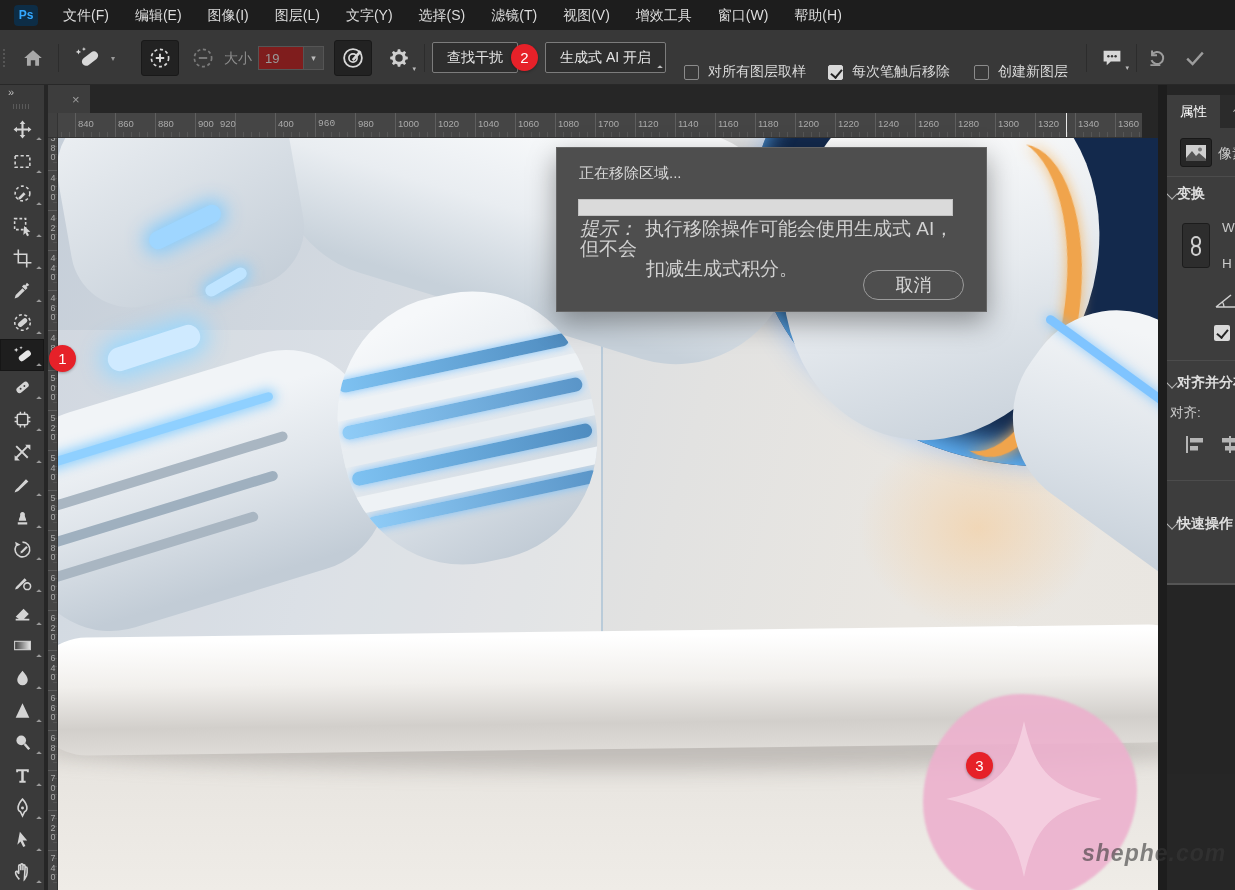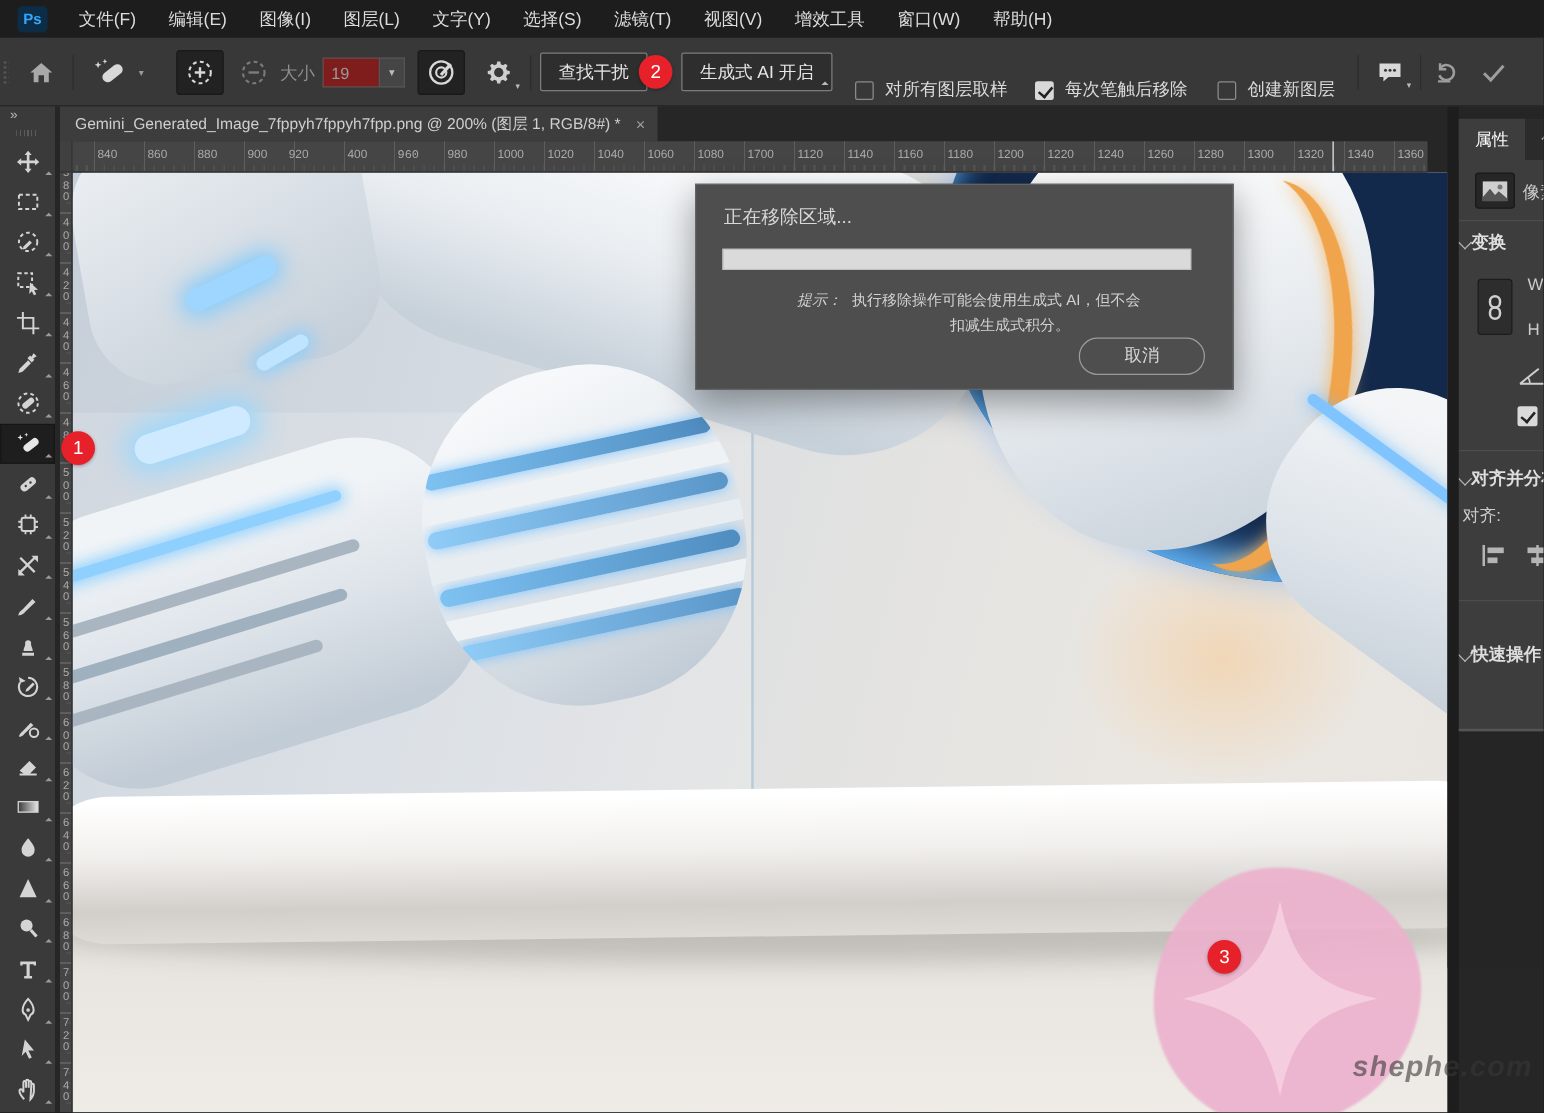--- a/index.html
+++ b/index.html
@@ -85,27 +85,27 @@
   #canvas { position:absolute; left:58px; top:138px; width:1100px; height:752px; overflow:hidden;
     background:linear-gradient(105deg,#c6cfd9 0%,#d4dae1 28%,#e2e2e1 55%,#eae7e2 75%,#e9e6e1 100%); }
   .shape { position:absolute; }
   
   #dialog { position:absolute; left:556px; top:147px; width:431px; height:165px;
     background:#4e4e4e; border:1px solid #646464; box-shadow:0 10px 26px rgba(0,0,0,.38); z-index:50; }
   #dialog-title { position:absolute; left:22px; top:16px; font-size:15px; color:#d8d8d8; }
   #dialog-progress { position:absolute; left:21px; top:51px; width:375px; height:17px;
     background:#dadada; border:1px solid #c2c2c2; }
   #dialog-progress-fill { height:100%; background:#3a7ddb; }
-  #dialog-hint { position:absolute; left:23px; top:82px; width:390px; font-size:12px;
-    color:#d2d2d2; line-height:20px;text-align:center; }
+  #dialog-hint { position:absolute; left:23px; top:71px; width:390px; font-size:19px;
+    color:#d2d2d2; line-height:20px; }
   #hint-label { font-style:italic; margin-right:8px; }
   #hint-line2 { margin-left:66px; display:block; }
   #dialog-cancel { position:absolute; left:306px; top:122px; width:101px; height:30px;
     border:1px solid #9b9b9b; border-radius:15px; background:transparent; color:#d8d8d8;
-    font-size:14px; font-family:"Liberation Sans",sans-serif; cursor:pointer; }
+    font-size:18px; font-family:"Liberation Sans",sans-serif; cursor:pointer; }
   
   #dock { position:absolute; left:1158px; top:85px; width:77px; height:689px; background:#252525; z-index:35; }
   #panel-tabs { position:absolute; left:9px; top:10px; width:68px; height:33px; background:#2b2b2b; display:flex; }
   .panel-tab { height:33px; padding:0 13px; font-size:13.5px; display:flex; align-items:center; white-space:nowrap; }
   .panel-tab.active { background:#3d3d3d; color:#fff; }
   .panel-tab.inactive { color:#b9b9b9; }
   #panel-body { position:absolute; left:9px; top:43px; width:68px; height:457px;
     background:#3d3d3d; border-bottom:2px solid #555; overflow:hidden; }
   .p-divider { position:absolute; left:0; width:68px; height:1px; background:#4c4c4c; }
   .p-header { position:absolute; left:10px; font-size:14px; font-weight:bold; color:#dedede; white-space:nowrap; }
@@ -406,33 +406,32 @@
           <svg width="21" height="21" viewBox="0 0 20 20">
             <path d="M7 17.5 C5.2 15.6 3.4 12.8 3.4 11 c0-1.2 1.6-1.6 2.2-.4 l.8 1.6 V4.8 c0-1.5 2-1.5 2 0 v4 m0-5 c0-1.5 2-1.5 2 0 v5 m0-4 c0-1.5 2-1.5 2 0 v4 m0-2 c0-1.5 2-1.5 2 0 v4.4 c0 2.8-1.6 5.2-2.6 6.3z" fill="none" stroke="#d4d4d4" stroke-width="1.5"></path>
           </svg>
           <span class="flyout"></span>
         </div>
       </div>
   </div>
 
   <div id="tabstrip">
     <div id="doctab">
-      <span id="doctab-title">Gemini_Generated_Image_7fppyh7fppyh7fpp.png @ 200% (图层 1, RGB/8#) *</span>
       <span id="doctab-close">×</span>
     </div>
   </div>
 
   <div id="ruler-corner"></div>
   <div id="hruler">
       <div id="ruler-cursor"></div>
       <span class="hr-label" style="left: 30px;">840</span>
       <span class="hr-label" style="left: 70px;">860</span>
       <span class="hr-label" style="left: 110px;">880</span>
       <span class="hr-label" style="left: 150px;">900</span>
-      <span class="hr-label" style="left: 183px; text-align: right;">920</span>
+      <span class="hr-label" style="left: 172px; text-align: right;">920</span>
       <span class="hr-label" style="left: 230px;">400</span>
       <span class="hr-label" style="left: 270px; font-family: Liberation Mono, monospace;">960</span>
       <span class="hr-label" style="left: 310px;">980</span>
       <span class="hr-label" style="left: 350px;">1000</span>
       <span class="hr-label" style="left: 390px;">1020</span>
       <span class="hr-label" style="left: 430px;">1040</span>
       <span class="hr-label" style="left: 470px;">1060</span>
       <span class="hr-label" style="left: 510px;">1080</span>
       <span class="hr-label" style="left: 550px;">1700</span>
       <span class="hr-label" style="left: 590px;">1120</span>

